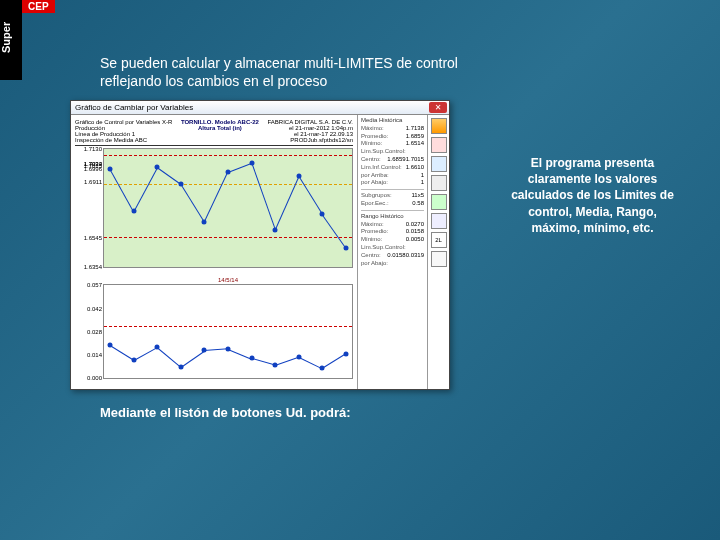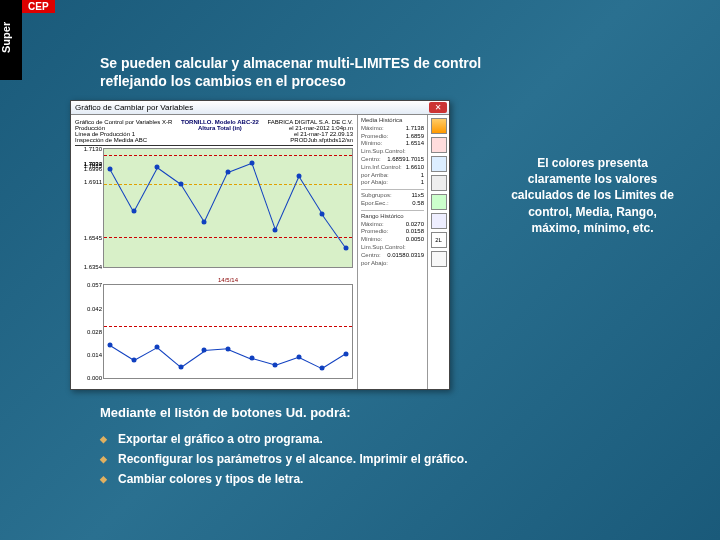--- a/index.html
+++ b/index.html
@@ -19,21 +19,21 @@
     padding-top: 6px;
   }
   .corner-badge {
     position: absolute; left: 22px; top: 0;
     background: #d00; color: #fff;
     font-size: 10px; font-weight: bold;
     padding: 1px 6px;
   }
   .heading {
     position: absolute; left: 100px; top: 55px; width: 400px;
-    color: #fff; font-size: 14px; font-weight: bold; line-height: 1.25;
+    color: #fff; font-size: 14px; font-weight: normal; line-height: 1.25;
   }
   .shot {
     position: absolute; left: 70px; top: 100px;
     width: 380px; height: 290px;
     background: #fff; border: 1px solid #444;
     box-shadow: 2px 2px 6px rgba(0,0,0,.4);
     font-size: 7px; color: #000;
   }
   .shot .titlebar {
     height: 14px; background: linear-gradient(#fff,#e4ecf6);
@@ -60,21 +60,21 @@
   .seg { position: absolute; height: 0; border-top: 1px solid #1040c0; transform-origin: left center; }
   .datestrip { position: absolute; left: 28px; right: 0; text-align: center; font-size: 6px; color: #800; }
   .callout {
     position: absolute; right: 40px; top: 155px; width: 175px;
     color: #fff; text-align: center; font-size: 12px; font-weight: bold; line-height: 1.35;
   }
   .below {
     position: absolute; left: 100px; top: 405px; width: 430px;
     color: #fff; font-size: 13px;
   }
-  .below .lead { font-weight: bold; margin-bottom: 12px; }
+  .below .lead { font-weight: bold; margin-bottom: 20px; }
   .below ul { list-style: none; }
   .below li { position: relative; padding-left: 18px; margin-bottom: 6px; font-weight: bold; font-size: 12px; }
   .below li::before { content: "◆"; color: #e0b060; position: absolute; left: 0; font-size: 9px; top: 2px; }
   .info-col hr { border: none; border-top: 1px solid #bbb; margin: 2px 0; }
   .info-col .k { color: #333; }
 </style>
 </head>
 <body>
 
 <div class="side-tab">Super</div>
@@ -209,22 +209,17 @@
       <div class="tb" style="background:#def"></div>
       <div class="tb" style="background:#eee"></div>
       <div class="tb" style="background:#cfc"></div>
       <div class="tb" style="background:#eef"></div>
       <div class="tb" style="background:#fff;font-size:6px;text-align:center;line-height:14px">2L</div>
       <div class="tb" style="background:#f8f8f8"></div>
     </div>
   </div>
 </div>
 
-<div class="callout">El colores presenta claramente los valores calculados de los Limites de control, Media, Rango, máximo, mínimo, etc.</div>
+<div class="callout">El programa presenta claramente los valores calculados de los Limites de control, Media, Rango, máximo, mínimo, etc.</div>
 
 <div class="below">
   <div class="lead">Mediante el listón de botones Ud. podrá:</div>
-  <ul>
-    <li>Exportar el gráfico a otro programa.</li>
-    <li>Reconfigurar los parámetros y el alcance. Imprimir el gráfico.</li>
-    <li>Cambiar colores y tipos de letra.</li>
-  </ul>
 </div>
 
 </body></html>

